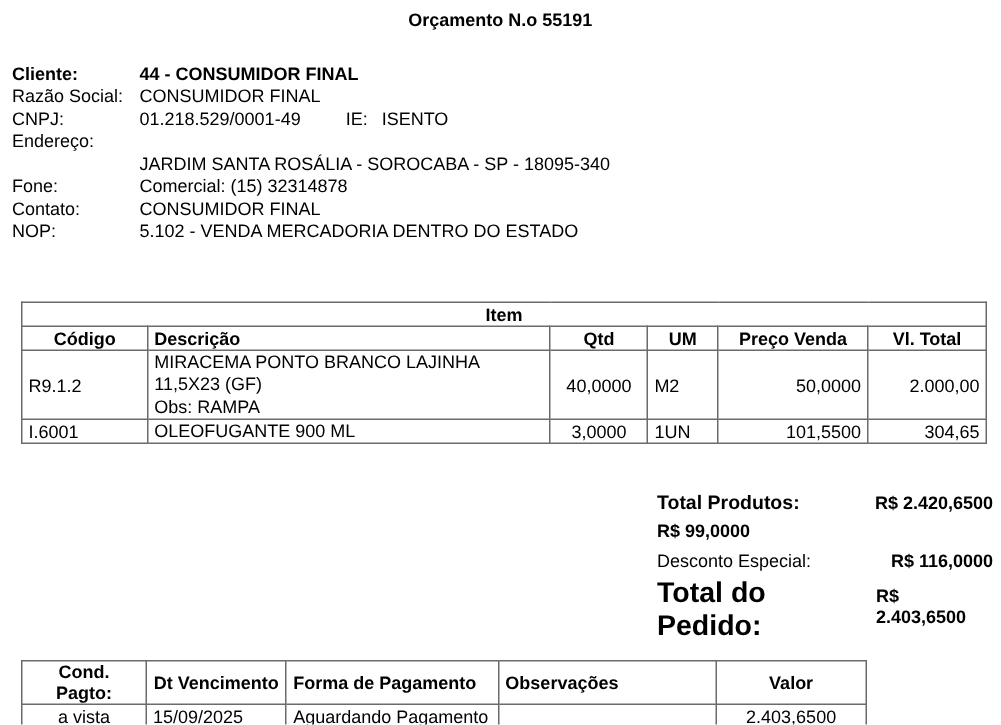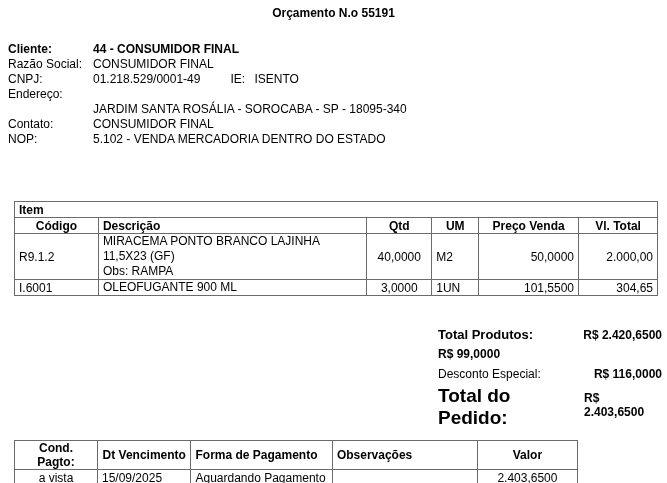--- a/index.html
+++ b/index.html
@@ -12,21 +12,21 @@
   .info-value { }
   .bold { font-weight: bold; }
   .ie { margin-left: 30px; }
   .ie-label { margin-right: 6px; }
 
   table { border-collapse: collapse; }
   td, th { border: 1px solid #6b6b6b; font-size: 12px; }
   .items { position: absolute; top: 201px; left: 14px; width: 644px; }
   .items th { font-weight: bold; height: 16px; padding: 0 4px; }
   .items td { padding: 0 4px; height: 16px; margin-top: 33px; }
-  .items .item-head { text-align: left; }
+  .items .item-head { text-align: center; }
   .right { text-align: right; }
   .center { text-align: center; }
   .left { text-align: left; margin-left: 20px; }
   .desc-line { display: block; line-height: 15px; }
 
   .totals { position: absolute; top: 327px; left: 438px; width: 224px; }
   .t-row { display: flex; justify-content: space-between; align-items: baseline; }
   .t-row.r1 { height: 20px; }
   .t-row.r2 { height: 20px; }
   .t-row.r3 { height: 18px; }
@@ -61,20 +61,24 @@
       <span class="ie-label">IE:</span>
       <span>ISENTO</span>
     </span>
   </div>
   <div class="info-row">
     <span class="info-label">Endereço:</span>
   </div>
   <div class="info-row">
     <span class="info-label"></span>
     <span class="info-value">JARDIM SANTA ROSÁLIA - SOROCABA - SP - 18095-340</span>
+  </div>
+  <div class="info-row">
+    <span class="info-label">Fone:</span>
+    <span class="info-value">Comercial: (15) 32314878</span>
   </div>
   <div class="info-row">
     <span class="info-label">Contato:</span>
     <span class="info-value">CONSUMIDOR FINAL</span>
   </div>
   <div class="info-row">
     <span class="info-label">NOP:</span>
     <span class="info-value">5.102 - VENDA MERCADORIA DENTRO DO ESTADO</span>
   </div>
 </div>

